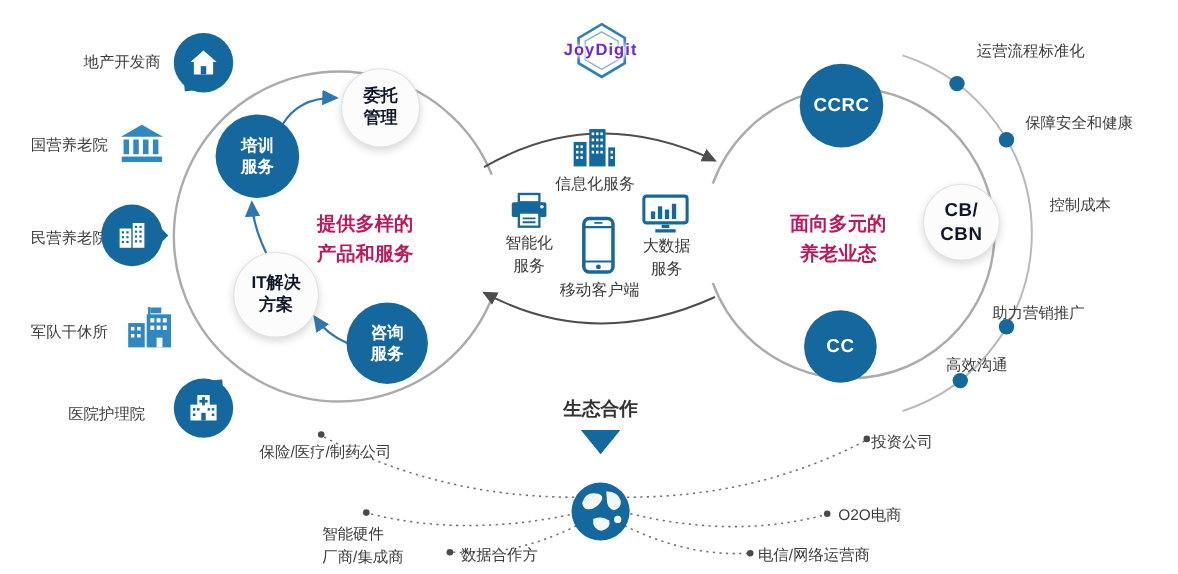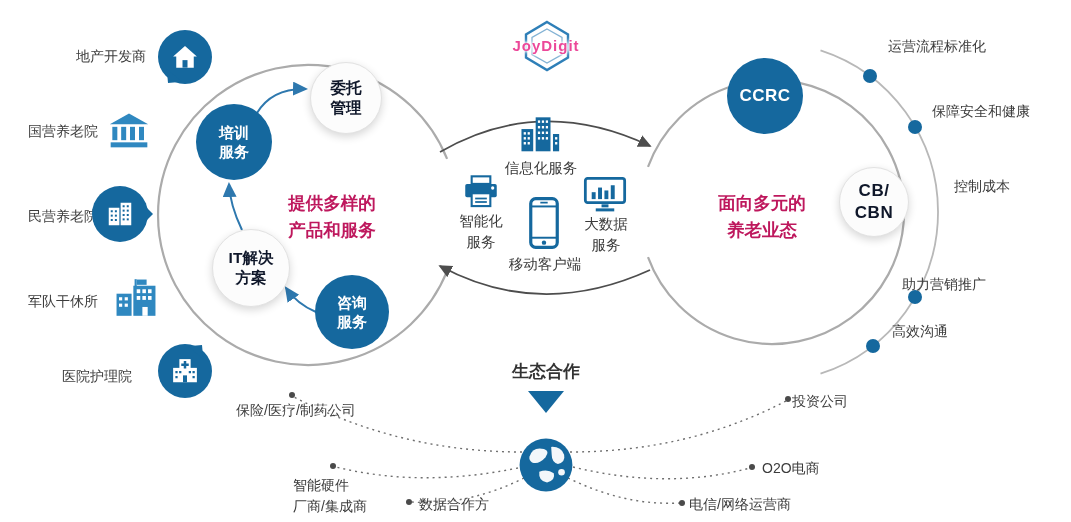--- a/index.html
+++ b/index.html
@@ -24,21 +24,21 @@
                   line-height:1.55; white-space:pre-line; }
   .svc-icon { position:absolute; display:flex; align-items:center; justify-content:center; }
   .svc-label { position:absolute; text-align:center; font-size:14.5px; color:#3a3a3a; white-space:pre-line; line-height:1.45; }
   .eco-title { position:absolute; font-weight:bold; font-size:17px; color:#333; white-space:nowrap; }
   .tri { position:absolute; width:0; height:0; border-left:18px solid transparent; border-right:18px solid transparent;
          border-top:22px solid #15689e; }
   .globe { position:absolute; }
   .logo { position:absolute; left:488px; top:20px; width:116px; height:52px; }
   .logo svg { position:absolute; left:35px; top:0; }
   .logo-text { position:absolute; left:0; top:17px; width:100%; text-align:center; font-weight:bold; font-size:15px;
-               color:#ec4899; letter-spacing:1px;
+               color:#6d28d9; letter-spacing:1px;
                text-shadow:0 0 3px #fff,0 0 3px #fff,0 0 4px #fff,0 0 6px #fff; }
 </style>
 </head>
 <body>
 
 <div class="canvas">
 
   <svg class="artwork" width="1071" height="522" viewBox="0 0 1071 522" aria-hidden="true">
     <defs>
       <marker id="ah" markerWidth="9" markerHeight="9" refX="6.5" refY="3.5" orient="auto">
@@ -261,29 +261,30 @@
         <rect x="11" y="28" width="16" height="2.6"></rect>
       </g>
     </svg>
   </div>
   <div class="svc-label" style="left:575px;top:214px;width:62px;">大数据
 服务</div>
 
   <div class="node blue latin" style="left:727px;top:58px;width:76px;height:76px;">CCRC</div>
   <div class="node light latin" style="left:839px;top:167px;width:68px;height:68px;">CB/
 CBN</div>
+  <div class="node blue latin" style="left:731px;top:282px;width:66px;height:66px;">CC</div>
 
   <div class="circle-title" style="left:682px;top:190px;width:160px;">面向多元的
 养老业态</div>
 
   <span class="lbl" style="left:888px;top:38px;">运营流程标准化</span>
   <span class="lbl" style="left:932px;top:103px;">保障安全和健康</span>
   <span class="lbl" style="left:954px;top:178px;">控制成本</span>
   <span class="lbl" style="left:902px;top:276px;">助力营销推广</span>
-  <span class="lbl" style="left:860px;top:323px;margin-left:32px;">高效沟通</span>
+  <span class="lbl" style="left:860px;top:323px;">高效沟通</span>
 
   <div class="eco-title" style="left:512px;top:360px;">生态合作</div>
   <div class="tri" style="left:528px;top:391px;"></div>
   <div class="globe" style="left:517px;top:436px;">
     <svg width="58" height="58" viewBox="0 0 56 56">
       <circle cx="28" cy="28" r="25.5" fill="#15689e"></circle>
       <g fill="#ffffff" opacity="0.95">
         <path d="M12 20 Q15 10 26 12.5 Q32 14.5 27.5 20.5 Q21 28 14.5 25.5 Q11.5 23.5 12 20 Z"></path>
         <path d="M33 10.5 Q42.5 10 45.5 18 Q47 25 39.5 27 Q33.5 25 33.5 18 Z"></path>
         <path d="M21.5 34.5 Q29.5 31.5 35.5 36 Q37.5 42.5 29 45 Q20.5 43.5 21.5 34.5 Z"></path>

